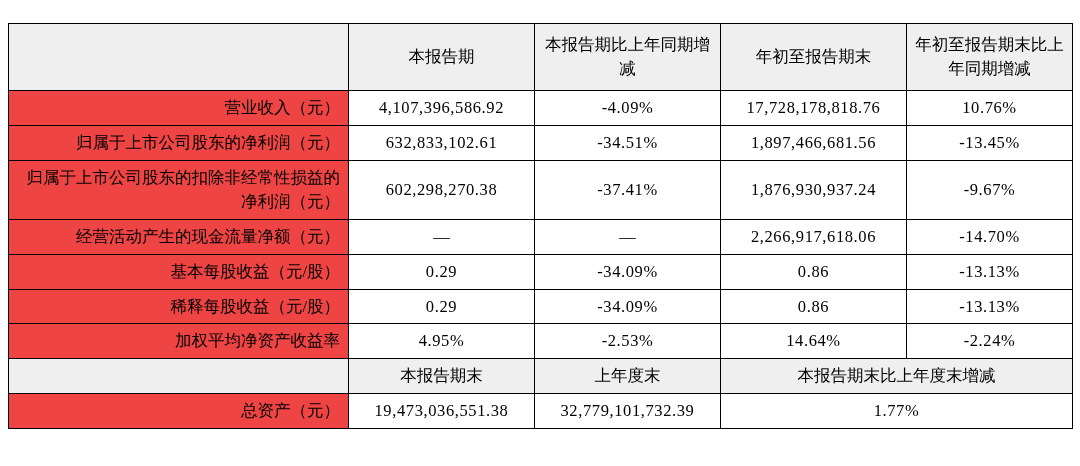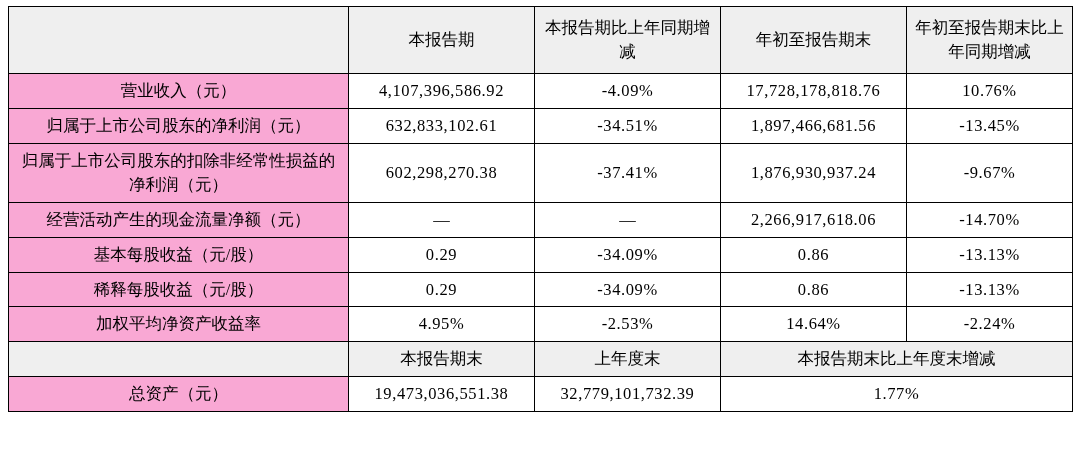--- a/index.html
+++ b/index.html
@@ -16,21 +16,21 @@
   }
   .page {
     position: relative;
     width: 1080px;
     height: 466px;
     box-sizing: border-box;
   }
   table.report {
     border-collapse: collapse;
     width: 1064px;
-    margin: 6px 8px 0 8px;
+    margin: 23px 8px 0 8px;
     table-layout: fixed;
     padding-left: 8px;
   }
   table.report td {
     border: 1px solid #000000;
     font-size: 16.5px;
     padding: 5px 8px;
     line-height: 1.45;
     vertical-align: middle;
   }
@@ -39,22 +39,22 @@
   .c2 { width: 186px; }
   .c3 { width: 186px; }
   .c4 { width: 166px; }
 
   .hdr {
     text-align: center;
     background: #efefef;
     font-size: 16.5px;
   }
   .rowlabel {
-    text-align: center;
-    background: #f9a8d4;
+    text-align: right;
+    background: #ef4444;
   }
   .num {
     text-align: center;
     font-family: "Liberation Serif", serif;
     letter-spacing: 0.6px;
   }
   .dash {
     text-align: center;
   }
   .hdr-tall { height: 56px; }

